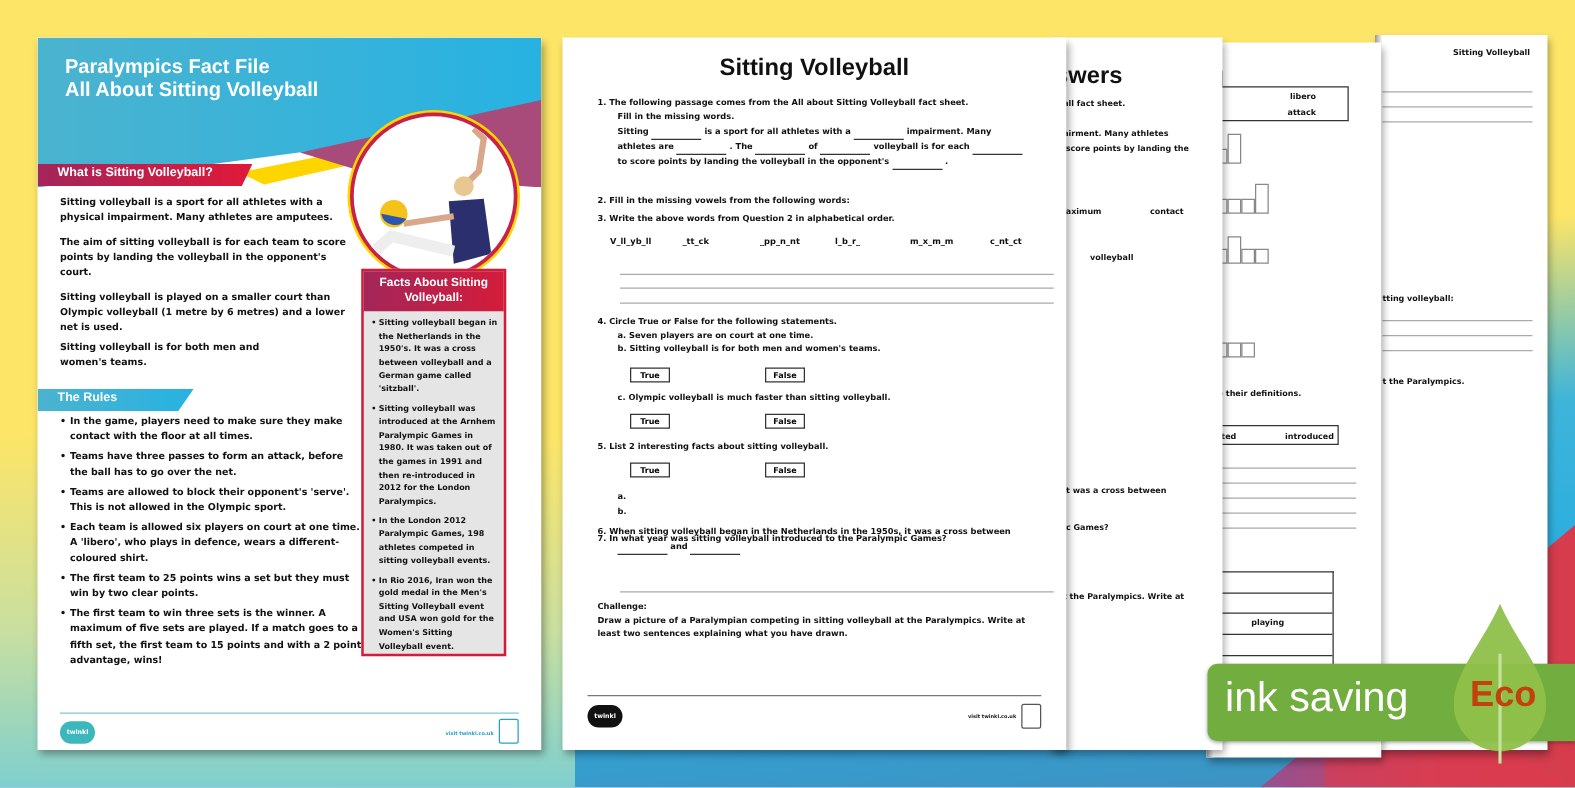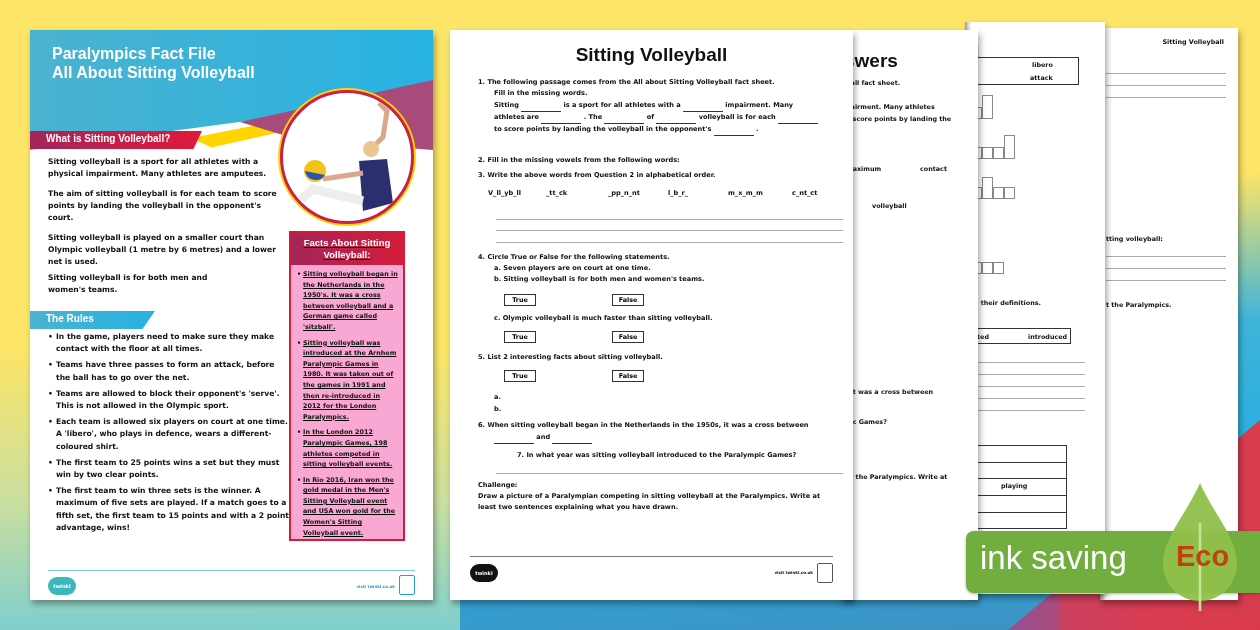--- a/index.html
+++ b/index.html
@@ -35,34 +35,34 @@
   .sec-red { top:101px; width:172px; background:linear-gradient(90deg,#a3265a,#e0193a);
     clip-path: polygon(0 0,100% 0,95% 100%,0 100%); }
   .sec-blue { top:281px; width:125px; background:linear-gradient(90deg,#4bb3cf,#27b2e2);
     clip-path: polygon(0 0,100% 0,90% 100%,0 100%); }
   .ff-para { position:absolute; left:18px; width:240px; font-size:7.6px; line-height:12.2px; color:#111; font-weight:bold; }
   .ff-rules { position:absolute; left:18px; top:301px; width:242px; list-style:none; }
   .ff-rules li { font-size:7.6px; line-height:12.2px; color:#111; font-weight:bold; margin-bottom:4px; padding-left:8px; position:relative; }
   .ff-rules li:before { content:"•"; position:absolute; left:0; }
   .photo { position:absolute; left:250px; top:60px; width:134px; height:134px; border-radius:50%;
     border:3px solid #c7224a; box-shadow:0 0 0 2px #ffd500; background:#fff; overflow:hidden; }
-  .facts-box { position:absolute; left:259px; top:201px; width:116px; height:310px; border:2px solid #d41c3a; background:#f9a8d4;text-decoration:underline; }
+  .facts-box { position:absolute; left:259px; top:185px; width:116px; height:310px; border:2px solid #d41c3a; background:#e5e5e5; }
   .facts-head { background:linear-gradient(90deg,#a3265a,#d41c3a); color:#fff; font-weight:bold; font-size:9.5px;
     text-align:center; line-height:12px; padding:4px 2px; font-family:"Liberation Sans",sans-serif; }
   .facts-list { list-style:none; padding:4px 4px 0 6px; }
   .facts-list li { font-size:6.4px; line-height:10.6px; font-weight:bold; color:#111; margin-bottom:5px; padding-left:6px; position:relative; }
   .facts-list li:before { content:"•"; position:absolute; left:0; }
   .ff-footline { position:absolute; left:18px; right:18px; top:540px; height:1px; background:#7cc9d9; }
   .twinkl-logo { position:absolute; width:28px; height:18px; border-radius:9px; color:#fff; font-size:5px; font-weight:bold; text-align:center; line-height:18px; }
   .ff-url { position:absolute; right:38px; top:554px; font-size:4px; color:#27a0c8; font-weight:bold; }
   .badge { position:absolute; width:16px; height:20px; border:1px solid #555; border-radius:2px; }
 
   
   #sheet4 { left:1100px; top:28px; width:138px; height:572px; }
-  #sheet3 { left:965px; top:22px; width:140px; height:572px; }
+  #sheet3 { left:965px; top:34px; width:140px; height:572px; }
   #sheet2 { left:840px; top:30px; width:138px; height:570px; }
   .edge-shadow { position:absolute; left:0; top:0; width:6px; height:100%; background:linear-gradient(90deg,#999,#fff); }
   .ans-title { position:absolute; top:20px; font-size:19px; font-weight:bold; font-family:"Liberation Sans",sans-serif; color:#111; }
   .small { position:absolute; font-size:6.4px; font-weight:bold; color:#111; white-space:nowrap; }
   .rule-line { position:absolute; height:1px; background:#aaa; }
 
   
   #work { left:450px; top:30px; width:403px; height:570px; }
   .w-title { position:absolute; left:0; width:100%; top:14px; text-align:center; font-family:"Liberation Sans",sans-serif;
     font-weight:bold; font-size:19px; color:#111; }
@@ -203,21 +203,21 @@
   <div class="tf-box" style="left:54px;top:340px;">True</div>
   <div class="tf-box" style="left:162px;top:340px;">False</div>
   <div class="w-text" style="left:44px;top:362px;">a.</div>
   <div class="w-text" style="left:44px;top:374px;">b.</div>
   <div class="w-text" style="left:28px;top:390px;">6.  When sitting volleyball began in the Netherlands in the 1950s, it was a cross between</div>
   <div class="w-text" style="left:44px;top:402px;">
     <span class="blank"></span>
     <span>and</span>
     <span class="blank"></span>
   </div>
-  <div class="w-text" style="left:28px;top:420px;margin-left:39px;">7.  In what year was sitting volleyball introduced to the Paralympic Games?</div>
+  <div class="w-text" style="left:28px;top:396px;">7.  In what year was sitting volleyball introduced to the Paralympic Games?</div>
   <div class="rule-line" style="left:46px;right:10px;top:443px;"></div>
   <div class="w-text" style="left:28px;top:450px;">Challenge:</div>
   <div class="w-text" style="left:28px;top:461px;">Draw a picture of a Paralympian competing in sitting volleyball at the Paralympics. Write at</div>
   <div class="w-text" style="left:28px;top:472px;">least two sentences explaining what you have drawn.</div>
   <div class="w-footline" style="top:526px;"></div>
   <div class="twinkl-logo" style="left:20px;top:534px;background:#111;">twinkl</div>
   <div class="small" style="right:40px;top:540px;font-size:4px;">visit twinkl.co.uk</div>
   <div class="badge" style="right:20px;top:533px;"></div>
 </div>
 

